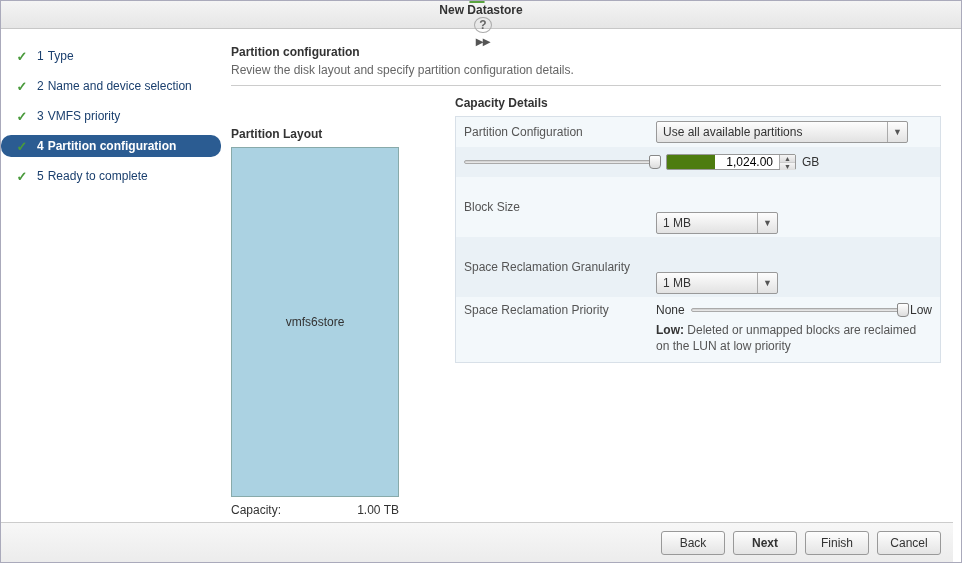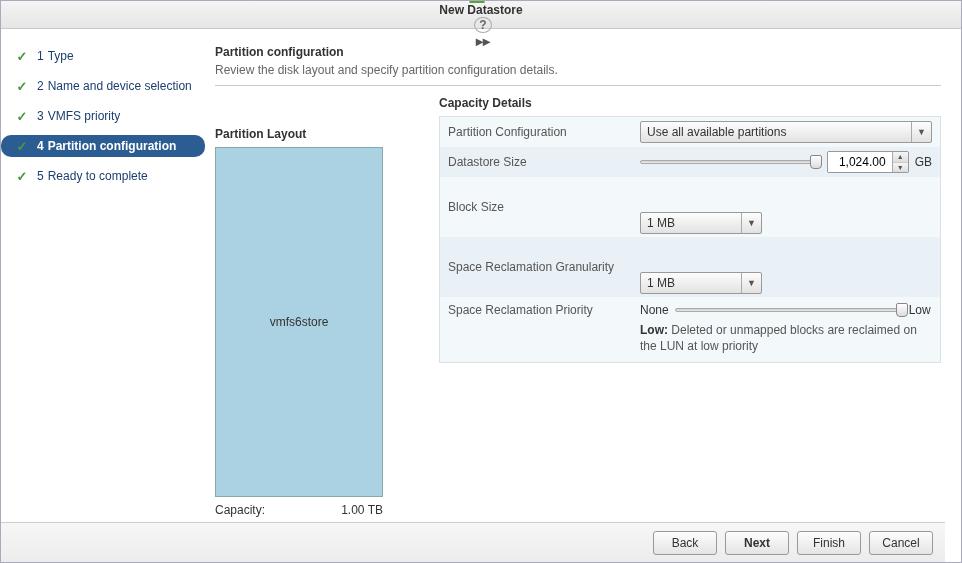--- a/index.html
+++ b/index.html
@@ -166,21 +166,21 @@
 }
 .select-wrap {
   display: flex;
   align-items: center;
   border: 1px solid #999;
   border-radius: 2px;
   background: linear-gradient(#fdfdfd, #e2e2e2);
   height: 22px;
   font-size: 12px;
 }
-.select-wrap.full { width: 292px; }
+.select-wrap.full { width: 252px; }
 .select-wrap.small { width: 122px; margin-top: 32px; }
 .select-wrap .sel-text {
   flex: 1;
   padding: 0 6px;
   color: #333;
 }
 .select-wrap .sel-arrow {
   width: 20px;
   height: 100%;
   display: flex;
@@ -207,22 +207,23 @@
   width: 12px;
   height: 14px;
   background: linear-gradient(#fff, #ddd);
   border: 1px solid #888;
   border-radius: 2px 2px 4px 4px;
 }
 .spinner {
   display: flex;
   border: 1px solid #999;
   border-radius: 2px;
-  height: 22px;
-  background: #c2410c;
+  height: 16px;
+  background: #4d7c0f;
+  padding-left: 48px;
 }
 .spinner input {
   width: 64px;
   border: none;
   text-align: right;
   padding: 0 6px;
   font-size: 12px;
   outline: none;
 }
 .spinner .spin-btns {
@@ -270,21 +271,21 @@
   font-size: 12px;
   color: #555;
   max-width: 300px;
   line-height: 1.3;
 }
 .priority-note b { color: #333; }
 .button-bar {
   position: absolute;
   bottom: 0;
   left: 0;
-  right: 16px;
+  right: 8px;
   height: 40px;
   border-top: 1px solid #ccc;
   background: linear-gradient(#f7f7f7, #ececec);
   display: flex;
   align-items: center;
   justify-content: flex-end;
   padding: 0 12px;
   gap: 8px;
 }
 .btn {
@@ -371,21 +372,20 @@
             <div class="detail-label">Partition Configuration</div>
             <div class="detail-value">
               <div class="select-wrap full">
                 <span class="sel-text">Use all available partitions</span>
                 <span class="sel-arrow">▼</span>
               </div>
             </div>
           </div>
 
           <div class="detail-row">
-            <div class="detail-label">Datastore Size</div>
             <div class="detail-value">
               <div class="slider-track">
                 <div class="slider-handle"></div>
               </div>
               <div class="spinner">
                 <input type="text" value="1,024.00" style="">
                 <div class="spin-btns">
                   <div class="spin-up">▲</div>
                   <div class="spin-down">▼</div>
                 </div>

